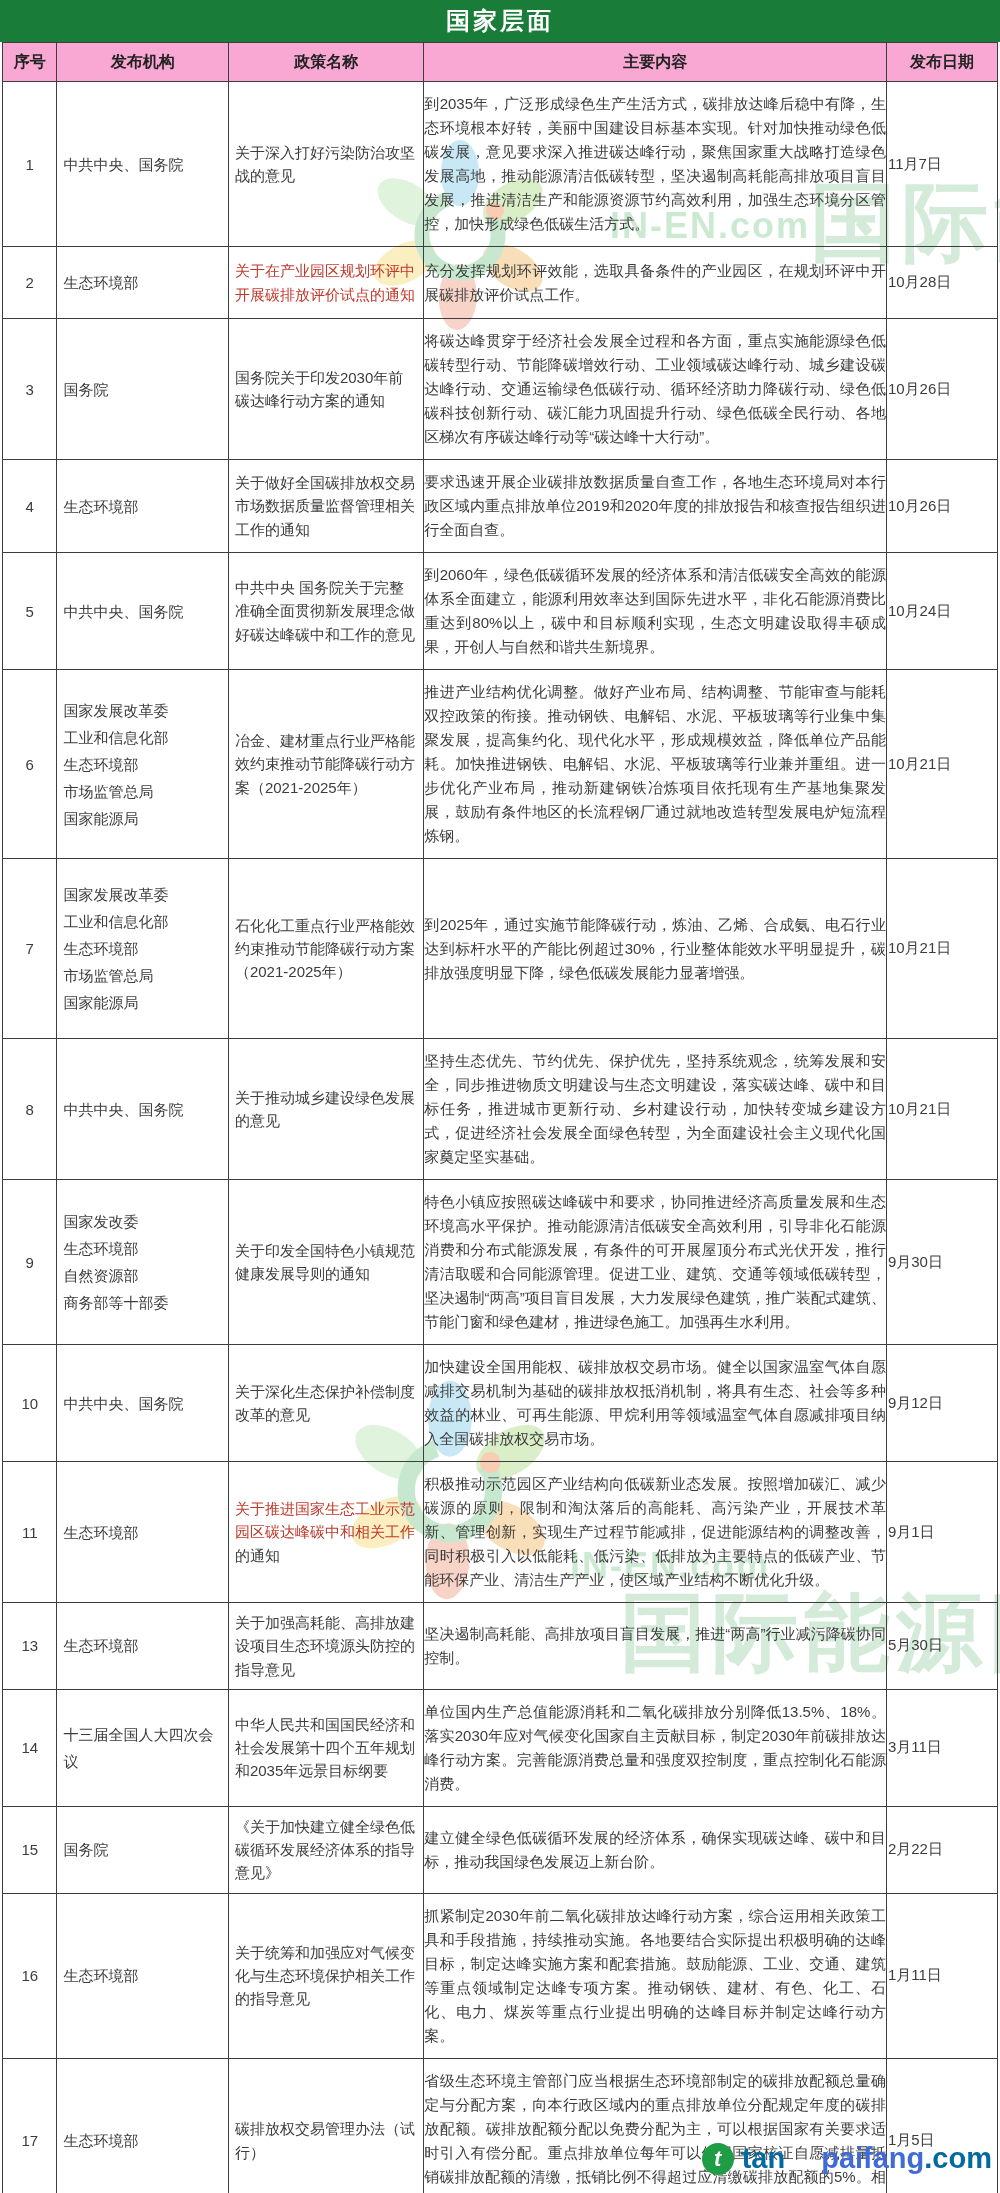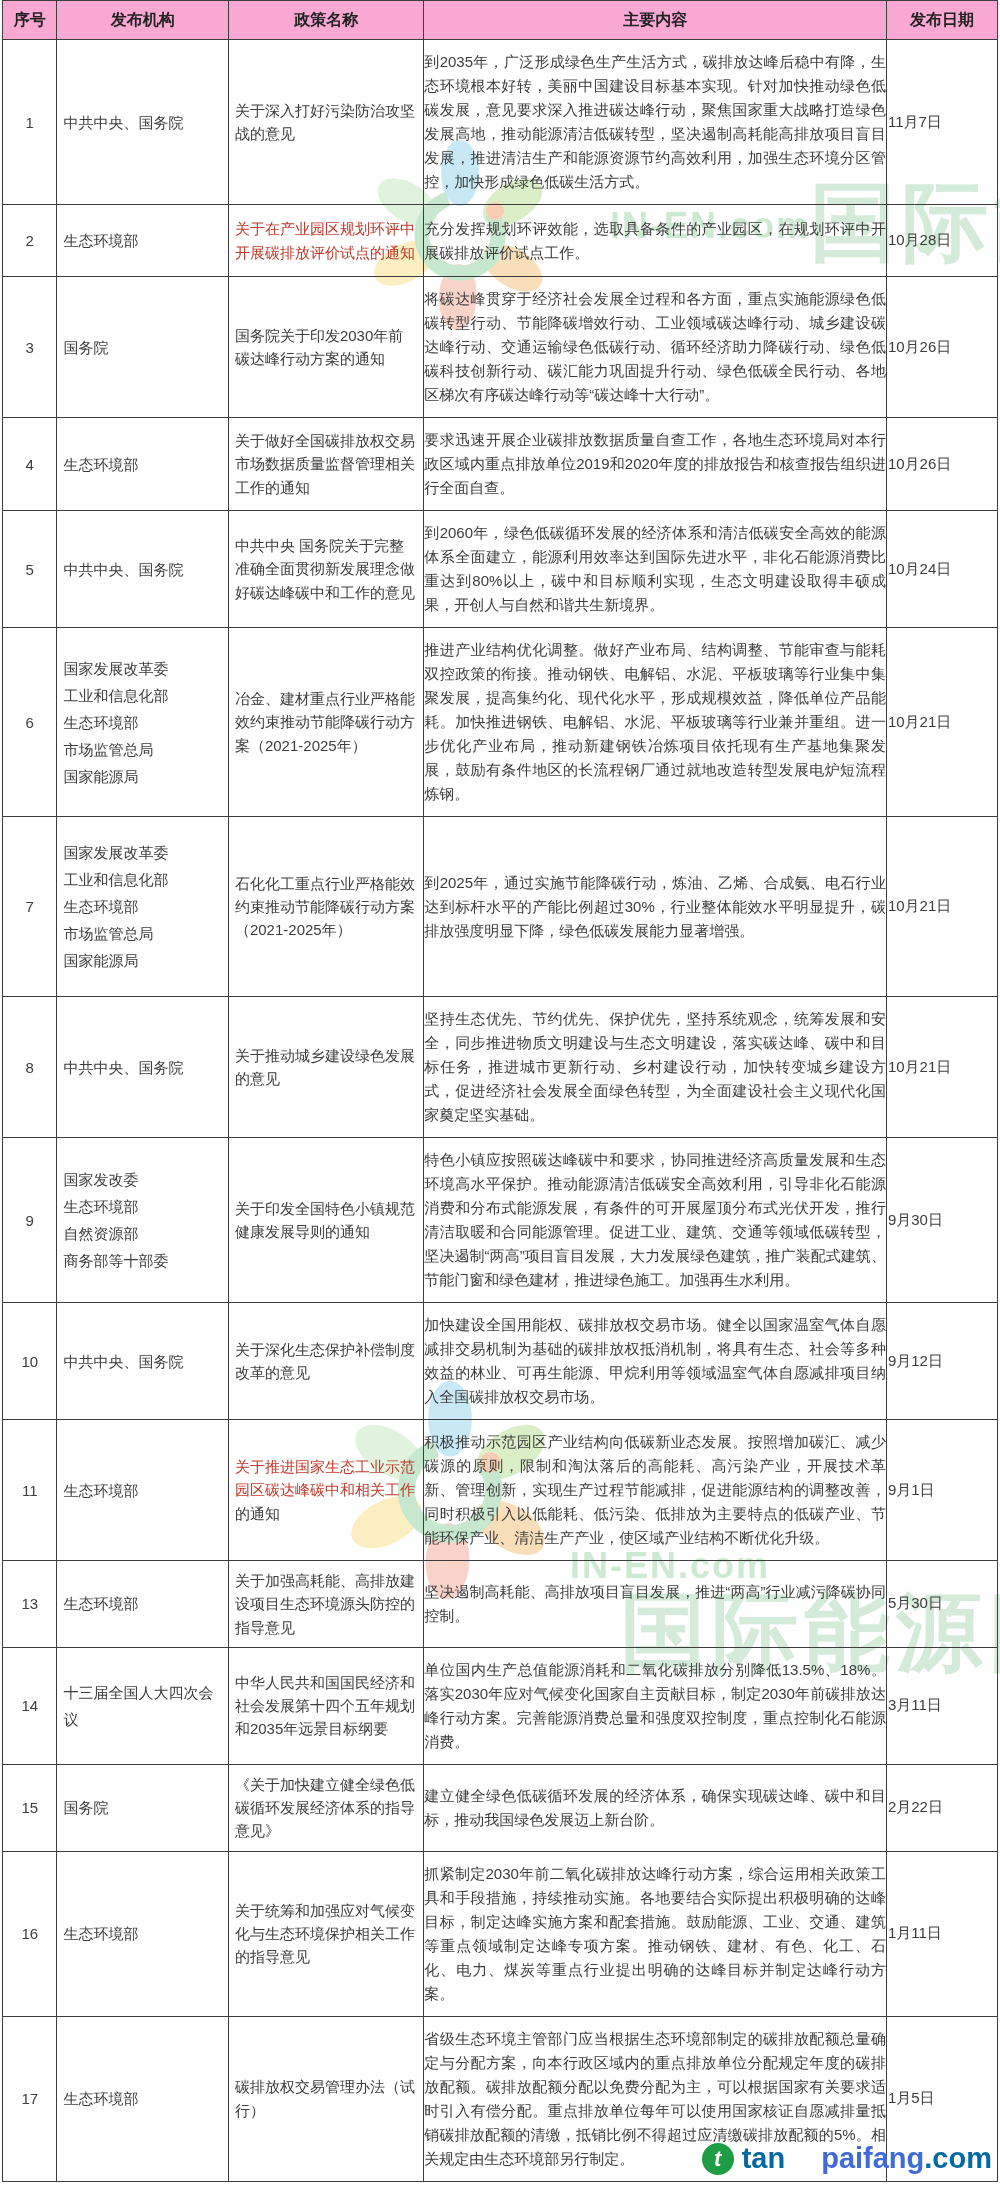--- a/index.html
+++ b/index.html
@@ -103,20 +103,21 @@
         <ellipse cx="100" cy="38" rx="19" ry="33" fill="#f6d96b" transform="rotate(243 100 100)"></ellipse>
         <ellipse cx="100" cy="38" rx="19" ry="33" fill="#b6e3b0" transform="rotate(302 100 100)"></ellipse>
         <circle cx="100" cy="100" r="38" fill="none" stroke="#7cc98c" stroke-width="15" stroke-dasharray="190 60" transform="rotate(-35 100 100)"></circle>
         <circle cx="135" cy="76" r="9" fill="#f08a4b"></circle>
       </g>
     </svg>
     <div class="wm-en">IN-EN.com</div>
     <div class="wm-cn">国际能源网</div>
   </div>
 
+  <div class="title-bar">国家层面</div>
 
   <table class="policy">
     <colgroup>
       <col style="width:53px">
         <col style="width:164px">
         <col style="width:188px">
         <col style="width:479px">
         <col style="width:112px">
     </colgroup>
     <thead>

